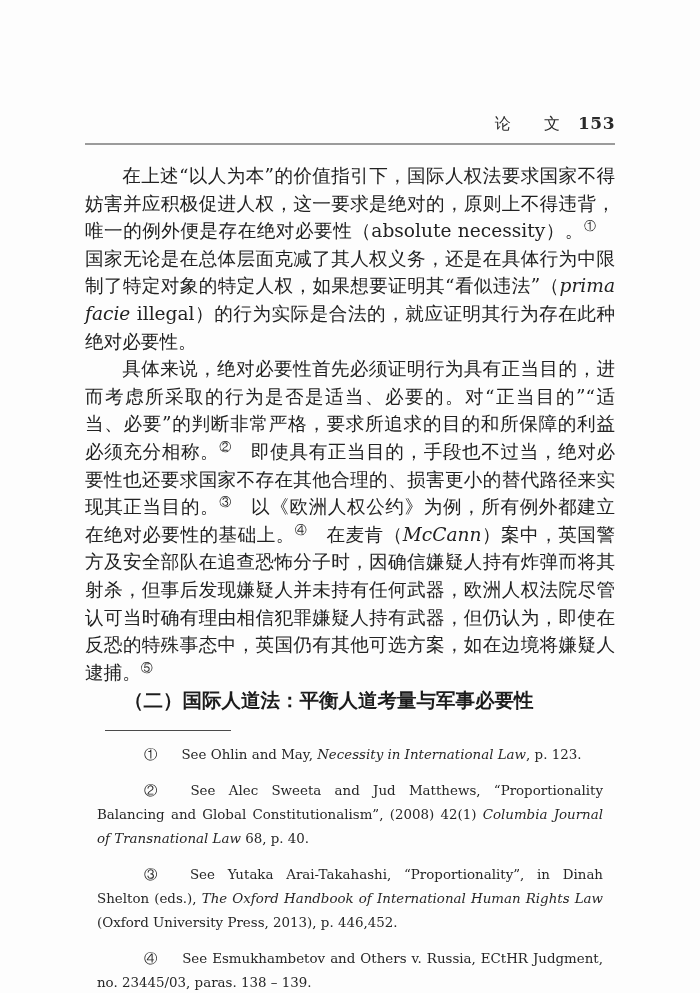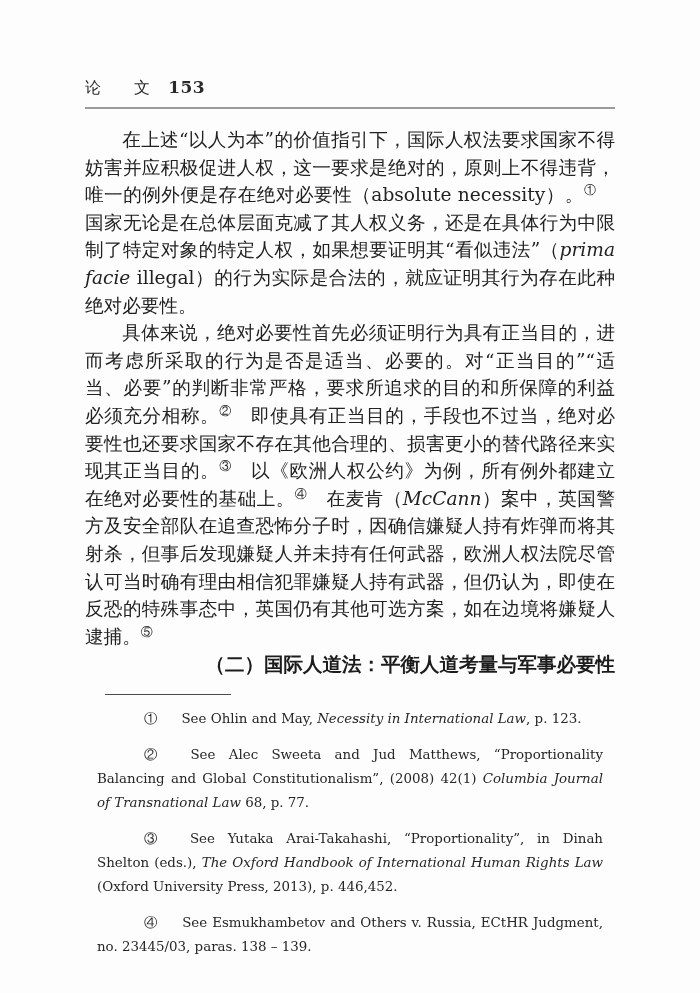--- a/index.html
+++ b/index.html
@@ -9,22 +9,22 @@
     width: 700px;
     height: 993px;
     background: #fdfdfd;
     font-family: "DejaVu Serif", "Liberation Serif", serif;
     color: #222222;
     overflow: hidden;
     box-sizing: border-box;
   }
   .header {
     margin: 0 85px;
-    padding-top: 76px;
-    text-align: left;
+    padding-top: 112px;
+    text-align: right;
     font-size: 16px;
     line-height: 22px;
     color: #2a2a2a;
     white-space: nowrap;
   }
   .header .hz-left { margin-right: 28px; }
   .header .hz-right { margin-right: 13px; }
   .header .pagenum {
     font-size: 17px;
     font-weight: bold;
@@ -44,21 +44,21 @@
   }
   .body-text p { margin: 0; text-indent: 2em; }
   .sup {
     font-size: 12px;
     vertical-align: 7px;
     line-height: 0;
   }
   .it { font-style: italic; }
   .section-heading {
     margin: 7px 85px 9px 85px;
-    text-align: right;
+    text-align: left;
     font-family: "DejaVu Sans", "Liberation Sans", sans-serif;
     font-weight: bold;
     font-size: 19.5px;
     line-height: 30px;
     color: #1c1c1c;
     text-indent: 0;
   }
   .footnote-separator {
     margin: 14px 0 8px 105px;
     width: 126px;
@@ -97,21 +97,21 @@
     <p class="section-heading">（二）国际人道法：平衡人道考量与军事必要性</p>
   </div>
 
   <div class="footnote-separator"></div>
 
   <div class="footnotes">
     <p class="fn">
       <span class="fn-marker">①</span><span><span class="tx">See Ohlin and May, </span><span class="it">Necessity in International Law</span><span class="tx">, p. 123.</span></span>
     </p>
     <p class="fn">
-      <span class="fn-marker">②</span><span><span class="tx">See Alec Sweeta and Jud Matthews, “Proportionality Balancing and Global Constitutionalism”, (2008) 42(1) </span><span class="it">Columbia Journal of Transnational Law</span><span class="tx"> 68, p. 77.</span></span>
+      <span class="fn-marker">②</span><span><span class="tx">See Alec Sweeta and Jud Matthews, “Proportionality Balancing and Global Constitutionalism”, (2008) 42(1) </span><span class="it">Columbia Journal of Transnational Law</span><span class="tx"> 68, p. 40.</span></span>
     </p>
     <p class="fn">
       <span class="fn-marker">③</span><span><span class="tx">See Yutaka Arai-Takahashi, “Proportionality”, in Dinah Shelton (eds.), </span><span class="it">The Oxford Handbook of International Human Rights Law</span><span class="tx"> (Oxford University Press, 2013), p. 446,452.</span></span>
     </p>
     <p class="fn">
       <span class="fn-marker">④</span><span><span class="tx">See Esmukhambetov and Others v. Russia, ECtHR Judgment, no. 23445/03, paras. 138 – 139.</span></span>
     </p>
 
   </div>
 

